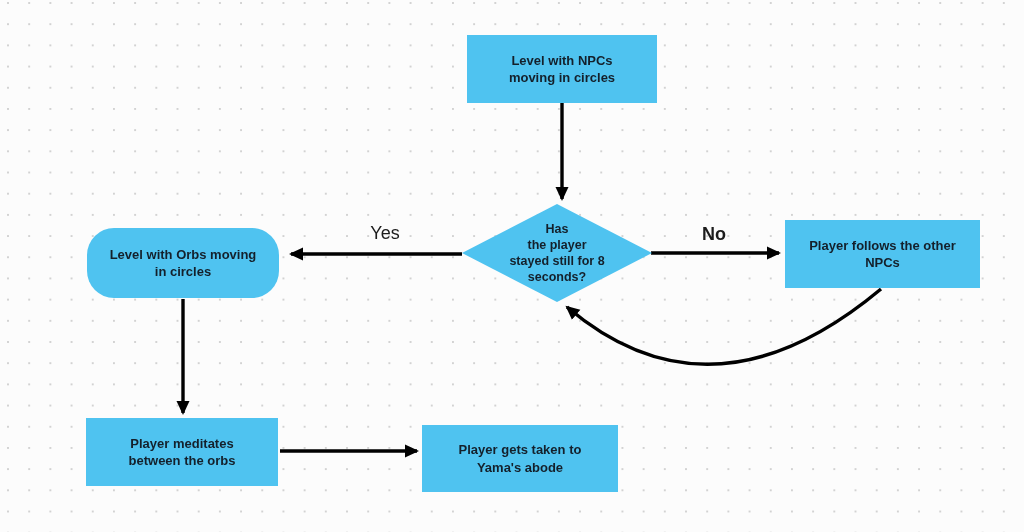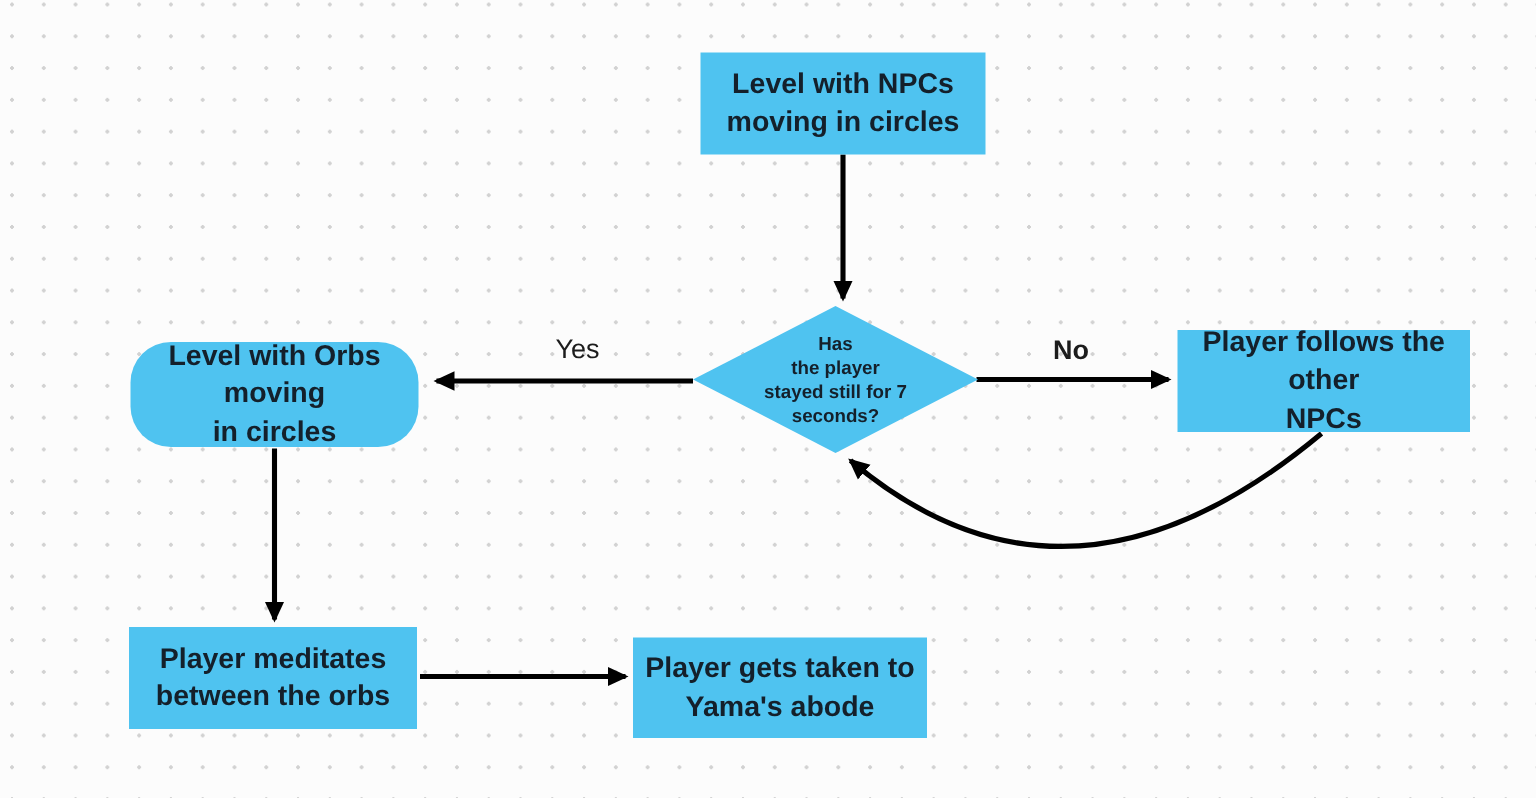--- a/index.html
+++ b/index.html
@@ -6,21 +6,21 @@
   .canvas{
     position:relative;width:1024px;height:532px;overflow:hidden;
     background-color:#fcfcfc;
   }
   #edge-layer{position:absolute;left:0;top:0;width:100%;height:100%;}
   #edge-layer path.edge{fill:none;stroke:var(--edge,#000);stroke-width:3.4px;}
   #arrowhead path{fill:var(--edge,#000);stroke:none;}
   .node{
     position:absolute;display:flex;align-items:center;justify-content:center;
     text-align:center;color:var(--text,#15202b);
-    font-weight:bold;font-size:19px;line-height:1.32;
+    font-weight:bold;font-size:13px;line-height:1.32;
     white-space:pre-line;box-sizing:border-box;
   }
   .node.diamond{
     clip-path:polygon(50% 0,100% 50%,50% 100%,0 50%);
     font-size:12.5px;line-height:1.3;
   }
   .edge-label{
     position:absolute;transform:translate(-50%,-50%);
     font-size:18px;font-weight:normal;color:#1c1c1c;white-space:nowrap;
   }
@@ -45,21 +45,21 @@
     </svg>
 
   <div class="node" style="left: 467px; top: 35px; width: 190px; height: 68px; background: rgb(79, 195, 240);">
     <span>Level with NPCs
 moving in circles</span>
   </div>
 
   <div class="node diamond" style="left: 462px; top: 204px; width: 190px; height: 98px; background: rgb(79, 195, 240);">
     <span>Has
 the player
-stayed still for 7
+stayed still for 8
 seconds?</span>
   </div>
 
   <div class="node" style="left: 87px; top: 228px; width: 192px; height: 70px; background: rgb(79, 195, 240); border-radius: 27px;">
     <span>Level with Orbs moving
 in circles</span>
   </div>
 
   <div class="node" style="left: 86px; top: 418px; width: 192px; height: 68px; background: rgb(79, 195, 240);">
     <span>Player meditates

